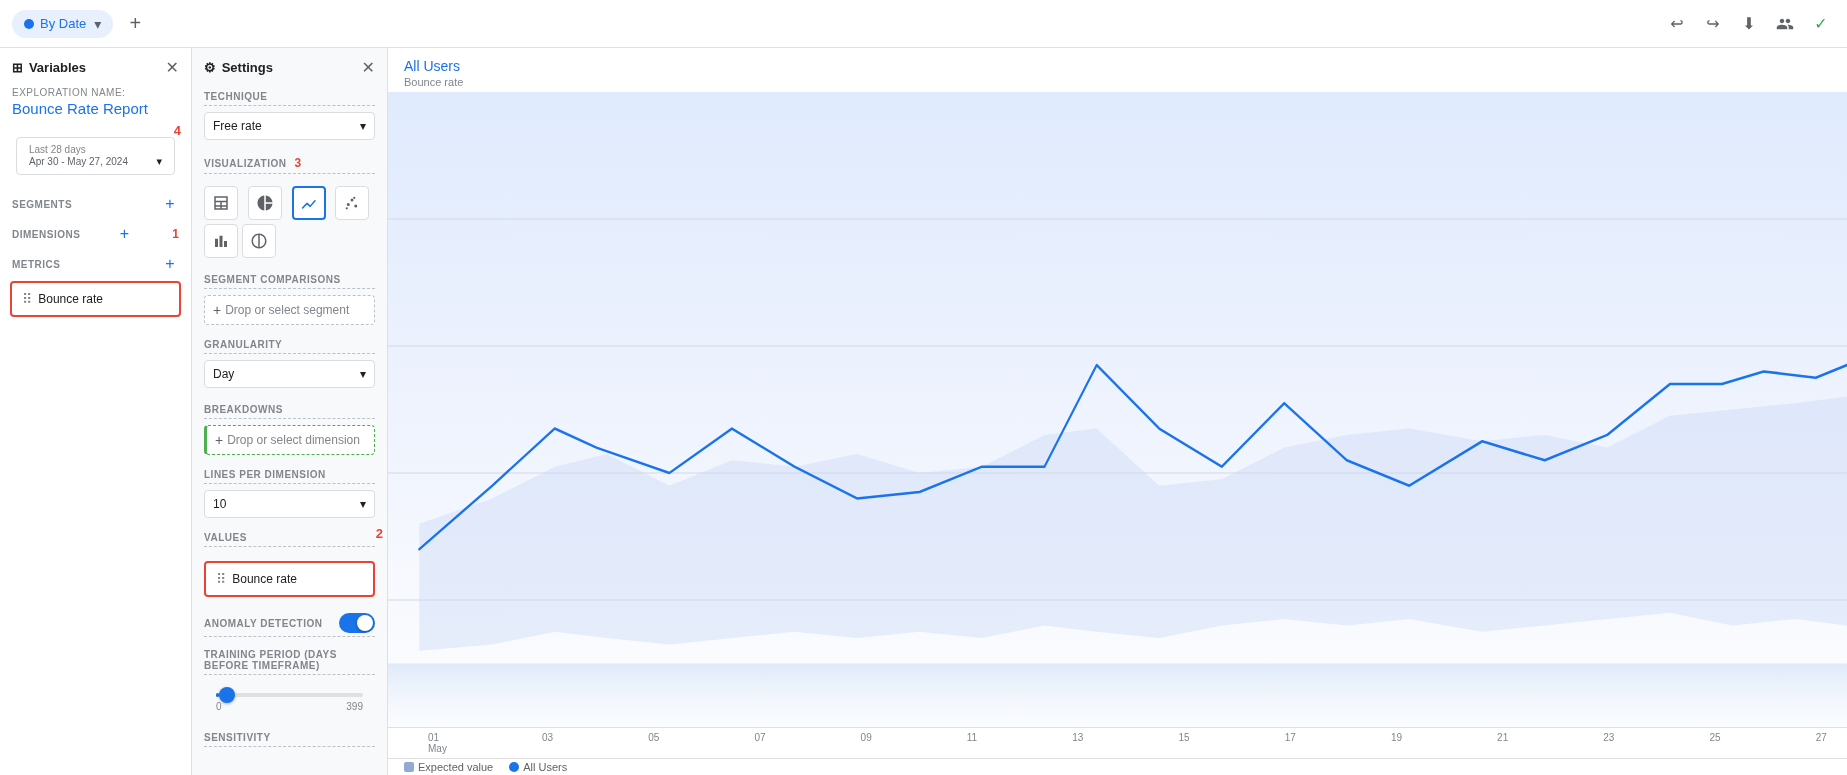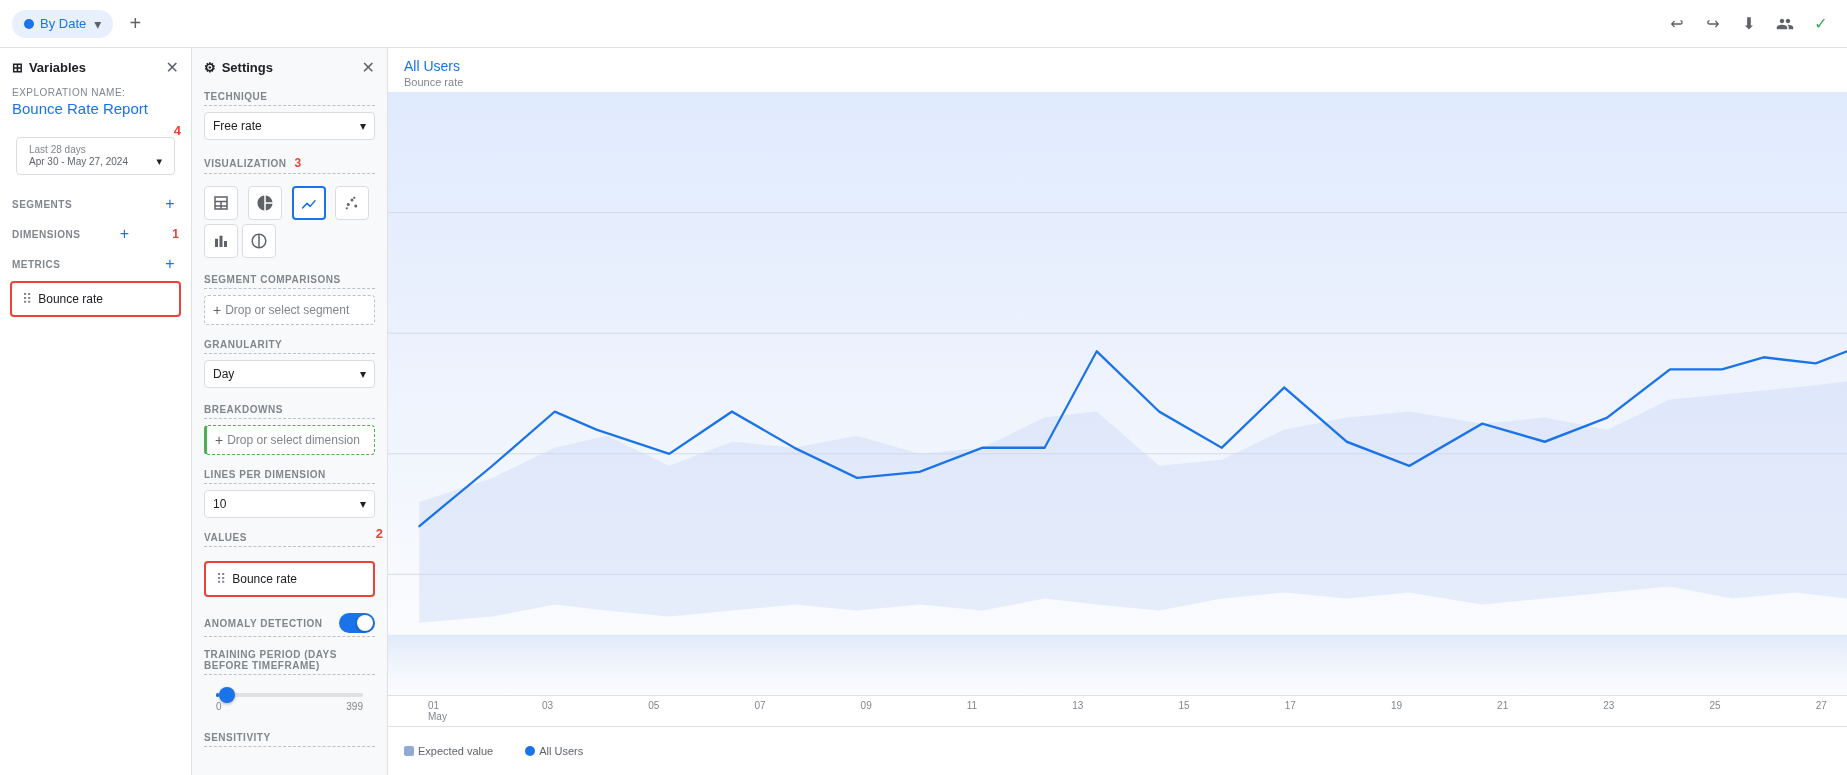--- a/index.html
+++ b/index.html
@@ -75,21 +75,21 @@
     .chart-header { padding: 10px 16px 4px; }
     .chart-title { font-size: 14px; color: #1a73e8; font-weight: 500; }
     .chart-subtitle { font-size: 11px; color: #80868b; margin-top: 2px; }
 
     .chart-area { flex: 1; position: relative; overflow: hidden; background: linear-gradient(to bottom, #e8f0fe 0%, #f0f4ff 40%, #fff 100%); }
     .chart-svg { width: 100%; height: 100%; }
 
     .chart-x-axis { display: flex; justify-content: space-between; padding: 4px 20px 4px 40px; border-top: 1px solid #e0e0e0; }
     .x-label { font-size: 10px; color: #80868b; }
 
-    .chart-legend { display: flex; gap: 32px; padding: 18px 16px; border-top: 1px solid #e0e0e0; }
+    .chart-legend { display: flex; gap: 16px; padding: 2px 16px; border-top: 1px solid #e0e0e0; }
     .legend-item { display: flex; align-items: center; gap: 4px; font-size: 11px; color: #5f6368; }
     .legend-dot { width: 10px; height: 10px; border-radius: 2px; }
     .legend-dot-circle { width: 10px; height: 10px; border-radius: 50%; }
 
     .annotation-badge { display: inline-block; color: #ea4335; font-weight: 700; font-size: 12px; margin-left: 4px; }
   </style>
 </head>
 <body>
 
 <div class="top-bar">

